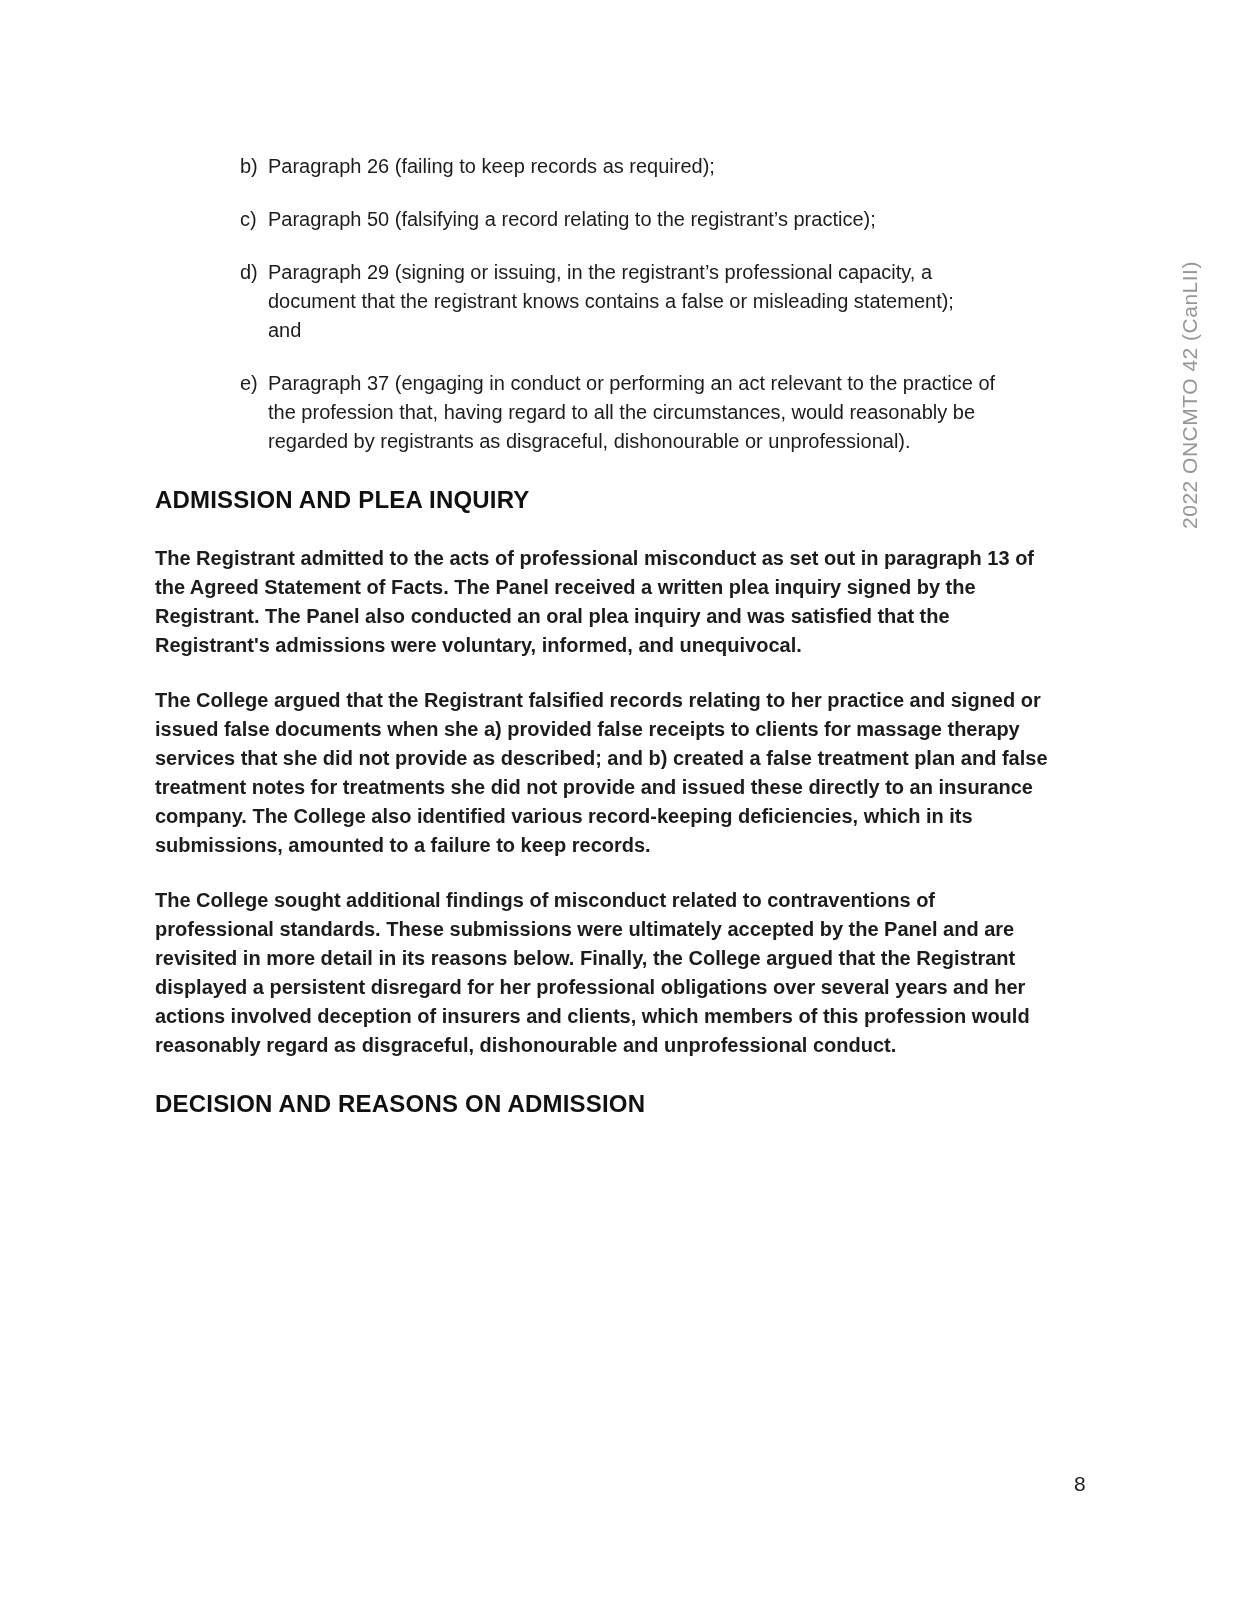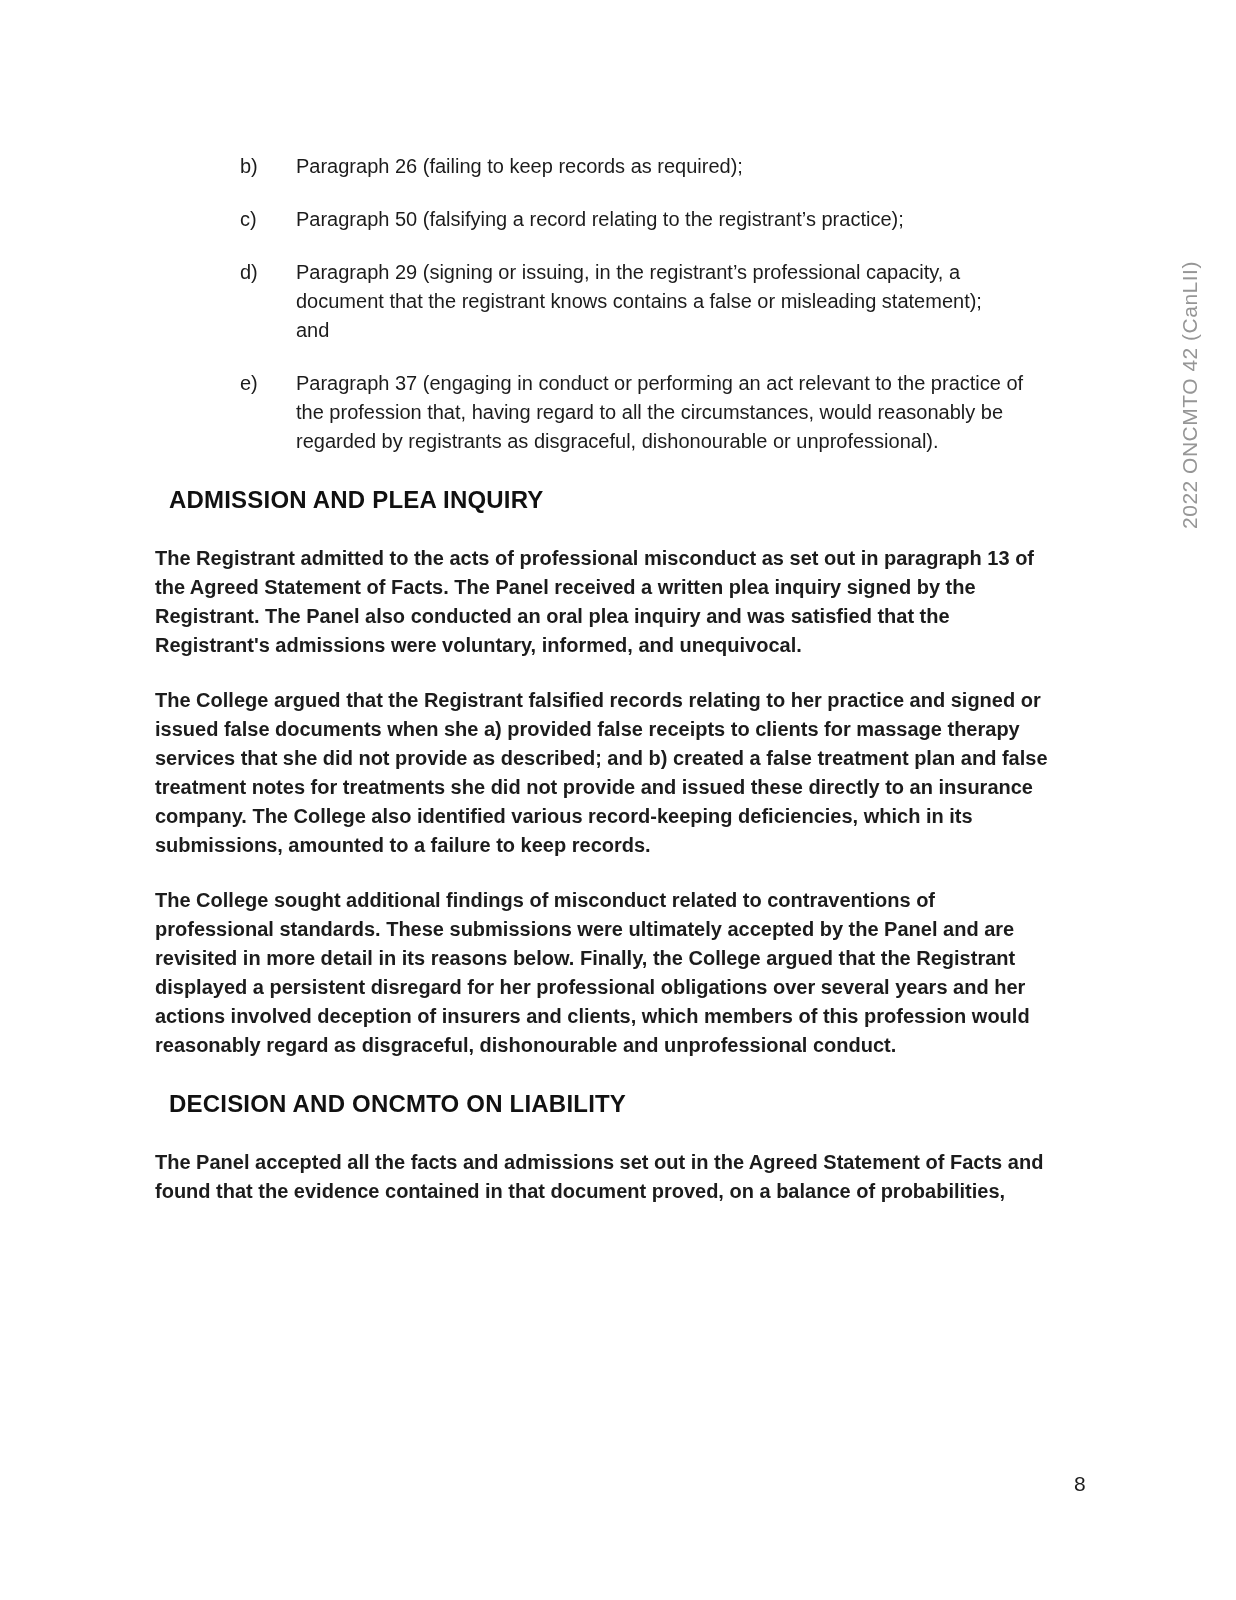--- a/index.html
+++ b/index.html
@@ -29,27 +29,26 @@
     line-height: 29px;
   }
   .doc-list-item .letter {
     flex: 0 0 28px;
     width: 28px;
     margin-left: 85px;
   }
   .doc-list-item .item-text {
     flex: 1;
     white-space: pre-line;
-    margin-left: 28px;
   }
   h2.section-heading {
     font-size: 24px;
     line-height: 36px;
     font-weight: 700;
-    margin: 26px 14px;
+    margin: 26px 0;
     color: #111111;
     letter-spacing: 0.2px;
   }
   p.body-par {
     font-size: 20px;
     line-height: 29px;
     margin: 26px 0;
     white-space: pre-line;
     font-weight: bold;
   }
@@ -116,23 +115,21 @@
 treatment notes for treatments she did not provide and issued these directly to an insurance
 company. The College also identified various record-keeping deficiencies, which in its
 submissions, amounted to a failure to keep records.</p>
     <p class="body-par">The College sought additional findings of misconduct related to contraventions of
 professional standards. These submissions were ultimately accepted by the Panel and are
 revisited in more detail in its reasons below. Finally, the College argued that the Registrant
 displayed a persistent disregard for her professional obligations over several years and her
 actions involved deception of insurers and clients, which members of this profession would
 reasonably regard as disgraceful, dishonourable and unprofessional conduct.</p>
 
-    <h2 class="section-heading">DECISION AND ONCMTO ON LIABILITY</h2>
-    <p class="body-par">The Panel accepted all the facts and admissions set out in the Agreed Statement of Facts and
-found that the evidence contained in that document proved, on a balance of probabilities,</p>
+    <h2 class="section-heading">DECISION AND REASONS ON ADMISSION</h2>
 
   </div>
 
   <div class="citation">2022 ONCMTO 42 (CanLII)</div>
 
   <div class="page-number">8</div>
 
 </div>
 
 </body></html>

